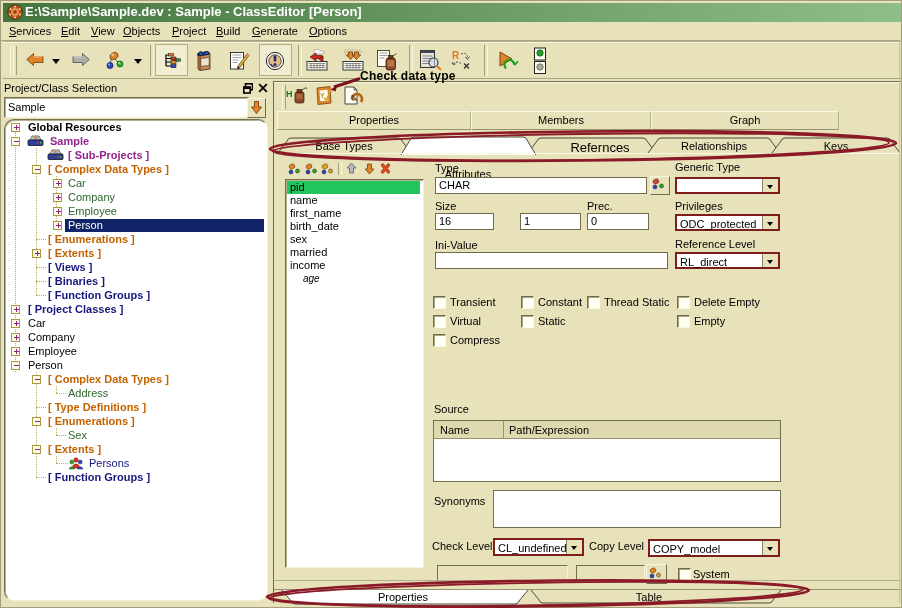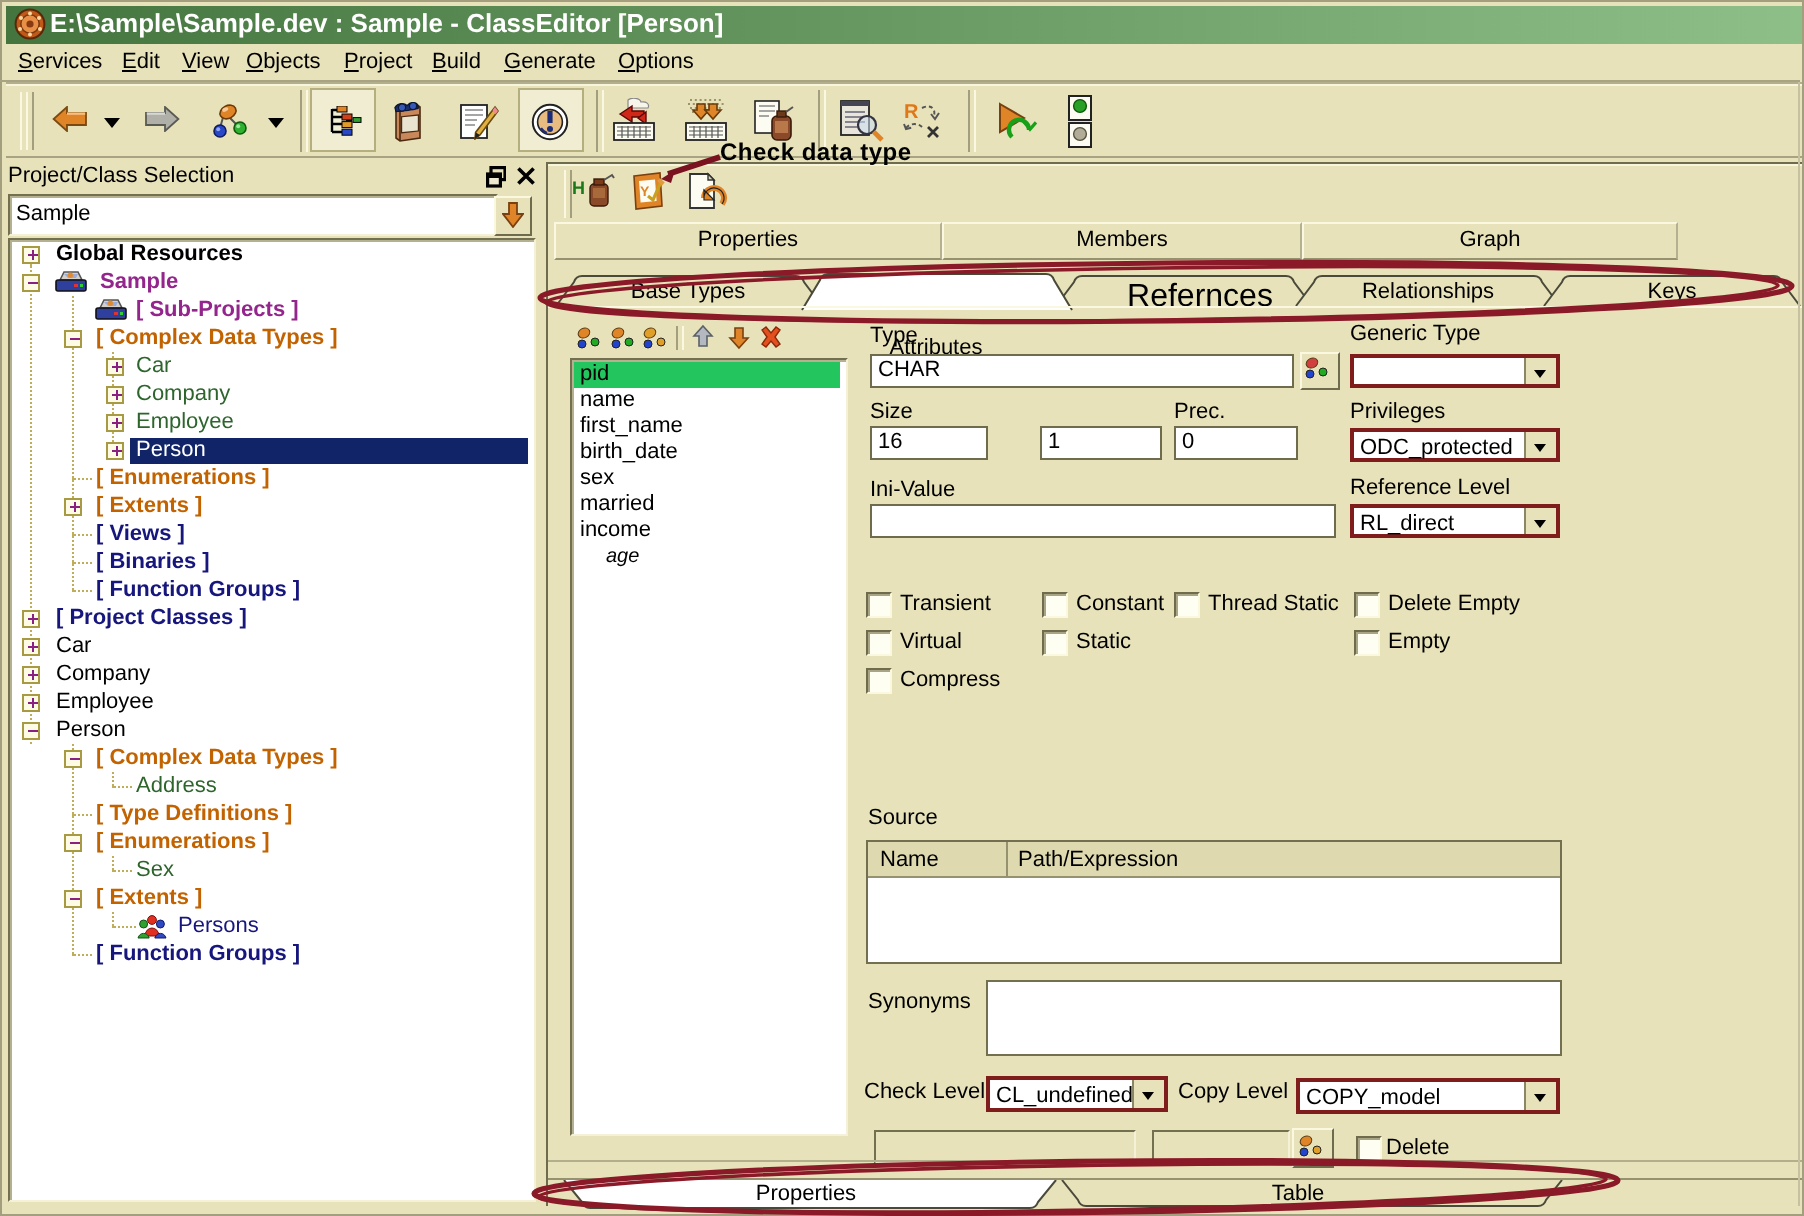--- a/index.html
+++ b/index.html
@@ -169,21 +169,21 @@
       <path d="M1.2,1.2 L8.8,8.8 M8.8,1.2 L1.2,8.8" stroke="#000" stroke-width="1.8"></path>
     </svg>
     <div class="sunken" style="left:1px;top:16px;width:243px;height:19px;"></div>
     <div class="abs" style="left:5px;top:20px;font-size:11px;">Sample</div>
     <div class="abs" id="combobtn" style="left:244px;top:17px;width:17px;height:18px;background:#e7e2ba;border:1px solid #6f6c4d;border-top-color:#fbf8e0;border-left-color:#fbf8e0;">
       <svg class="abs" style="left:3px;top:2px;" width="11" height="13" viewBox="0 0 11 13">
         <path d="M3.5,0.5 L7.5,0.5 L7.5,6 L10.5,6 L5.5,12.5 L0.5,6 L3.5,6 Z" fill="#e08428" stroke="#7a4010" stroke-width="0.9"></path>
       </svg>
     </div>
 
-    <div class="sunken" id="tree" style="left:1px;top:38px;width:262px;height:480px;overflow:hidden;">
+    <div class="sunken" id="tree" style="left:1px;top:38px;width:262px;height:480px;overflow:hidden;border-radius:10px;">
       <div class="abs" id="treein" style="left:1px;top:1px;width:258px;height:476px;">
       <div class="abs" style="left:9px;top:11px;width:1px;height:240px;border-left:1px dotted #c0ad58;"></div>
       <div class="abs" style="left:30px;top:27px;width:1px;height:147px;border-left:1px dotted #c0ad58;"></div>
       <div class="abs" style="left:50px;top:55px;width:1px;height:49px;border-left:1px dotted #c0ad58;"></div>
       <div class="abs" style="left:30px;top:251px;width:1px;height:105px;border-left:1px dotted #c0ad58;"></div>
       <div class="abs" style="left:50px;top:265px;width:1px;height:7px;border-left:1px dotted #c0ad58;"></div>
       <div class="abs" style="left:50px;top:307px;width:1px;height:7px;border-left:1px dotted #c0ad58;"></div>
       <div class="abs" style="left:50px;top:335px;width:1px;height:7px;border-left:1px dotted #c0ad58;"></div>
       <div class="abs" style="left:9px;top:20px;width:4px;height:1px;border-top:1px dotted #c0ad58;"></div>
       <div class="abs" style="left:50px;top:34px;width:4px;height:1px;border-top:1px dotted #c0ad58;"></div>
@@ -358,21 +358,21 @@
     <div class="abs" style="left:421px;top:32px;width:100px;text-align:center;font-size:11px;">Graph</div>
     <svg class="abs" style="left:0;top:52px;" width="627" height="24" viewBox="0 0 627 24">
         <path d="M4,19 L13,7 Q14,4 17,4 L124,4 Q127,4 128,7 L137,19" fill="#e7e2ba" stroke="#4a4a3a" stroke-width="1"></path>
         <path d="M254,19 L263,7 Q264,4 267,4 L369,4 Q372,4 373,7 L382,19" fill="#e7e2ba" stroke="#4a4a3a" stroke-width="1"></path>
         <path d="M374,19 L383,7 Q384,4 387,4 L493,4 Q496,4 497,7 L506,19" fill="#e7e2ba" stroke="#4a4a3a" stroke-width="1"></path>
         <path d="M498,19 L507,7 Q508,4 511,4 L613,4 Q616,4 617,7 L626,19" fill="#e7e2ba" stroke="#4a4a3a" stroke-width="1"></path>
         <path d="M127,21 L136,6 Q137,3 140,3 L249,3 Q252,3 253,6 L262,21" fill="#ffffff" stroke="#4a4a3a" stroke-width="1"></path>
       </svg>
     <div class="abs" style="left:10px;top:58px;width:120px;text-align:center;font-size:11px;">Base Types</div>
     <div class="abs" style="left:134px;top:58px;width:120px;text-align:center;font-size:11px;margin-top:28px;">Attributes</div>
-    <div class="abs" style="left:258px;top:58px;width:136px;text-align:center;font-size:16px;">Refernces</div>
+    <div class="abs" style="left:258px;top:58px;width:136px;text-align:center;font-size:13px;">Refernces</div>
     <div class="abs" style="left:380px;top:58px;width:120px;text-align:center;font-size:11px;">Relationships</div>
     <div class="abs" style="left:502px;top:58px;width:120px;text-align:center;font-size:11px;">Keys</div>
     <div class="abs" style="left:0;top:71px;width:627px;height:1px;background:#fbf8e2;"></div>
     <svg class="abs" style="left:14px;top:81px;" width="13" height="12" viewBox="0 0 13 12">
         <ellipse cx="4" cy="3.5" rx="3" ry="2.4" fill="#e08428" stroke="#5a3a10" stroke-width="0.5" transform="rotate(-25 4 3.5)"></ellipse>
         <circle cx="3" cy="9" r="2" fill="#2244cc" stroke="#222" stroke-width="0.5"></circle>
         <circle cx="9.5" cy="8" r="2" fill="#22aa22" stroke="#222" stroke-width="0.5"></circle>
       </svg>
     <svg class="abs" style="left:31px;top:81px;" width="13" height="12" viewBox="0 0 13 12">
         <ellipse cx="4" cy="3.5" rx="3" ry="2.4" fill="#e08428" stroke="#5a3a10" stroke-width="0.5" transform="rotate(-25 4 3.5)"></ellipse>
@@ -470,21 +470,21 @@
       </div>
     <div class="abs" style="left:163px;top:483px;width:131px;height:17px;background:#e7e2ba;border:1px solid #73704f;border-bottom-color:#f5f1d8;border-right-color:#f5f1d8;box-sizing:border-box;"></div>
     <div class="abs" style="left:302px;top:483px;width:69px;height:17px;background:#e7e2ba;border:1px solid #73704f;border-bottom-color:#f5f1d8;border-right-color:#f5f1d8;box-sizing:border-box;"></div>
     <div class="abs" style="left:372px;top:482px;width:19px;height:18px;background:#e7e2ba;border:1px solid #6f6c4d;border-top-color:#fbf8e2;border-left-color:#fbf8e2;"></div>
     <svg class="abs" style="left:375px;top:485px;" width="13" height="12" viewBox="0 0 13 12">
         <ellipse cx="4" cy="3.5" rx="3" ry="2.4" fill="#e08428" stroke="#5a3a10" stroke-width="0.5" transform="rotate(-25 4 3.5)"></ellipse>
         <circle cx="3" cy="9" r="2" fill="#2244cc" stroke="#222" stroke-width="0.5"></circle>
         <circle cx="9.5" cy="8" r="2" fill="#e0a028" stroke="#222" stroke-width="0.5"></circle>
       </svg>
     <div class="cb" style="left:404px;top:486px;"></div>
-    <div class="lbl" style="left:419px;top:486px;">Delete</div>
+    <div class="lbl" style="left:419px;top:486px;">System</div>
     <div class="abs" style="left:0;top:498px;width:627px;height:1px;background:#b3ae8c;"></div>
     <div class="abs" style="left:0;top:507px;width:627px;height:1px;background:#96926f;"></div>
     <svg class="abs" style="left:0;top:508px;" width="627" height="15" viewBox="0 0 627 15">
         <path d="M257,0 L265,10 Q266,13 269,13 L495,13 Q498,13 499,10 L507,0" fill="#e7e2ba" stroke="#4a4a3a" stroke-width="1"></path>
         <path d="M8,0 L17,11 Q18,14 21,14 L241,14 Q244,14 245,11 L254,0" fill="#ffffff" stroke="#4a4a3a" stroke-width="1"></path>
       </svg>
     <div class="abs" style="left:79px;top:509px;width:100px;text-align:center;font-size:11px;">Properties</div>
     <div class="abs" style="left:325px;top:509px;width:100px;text-align:center;font-size:11px;">Table</div>
   </div>
   <div class="abs" style="left:898px;top:40px;width:1px;height:562px;background:#c6c1a0;"></div>

